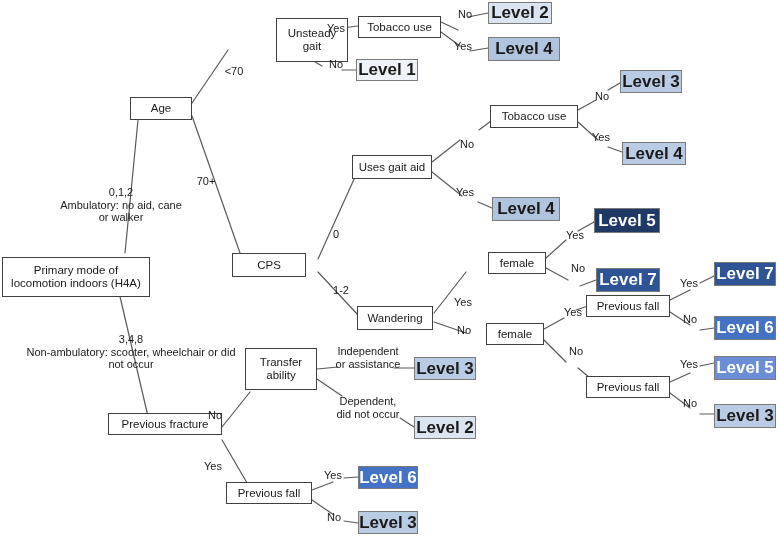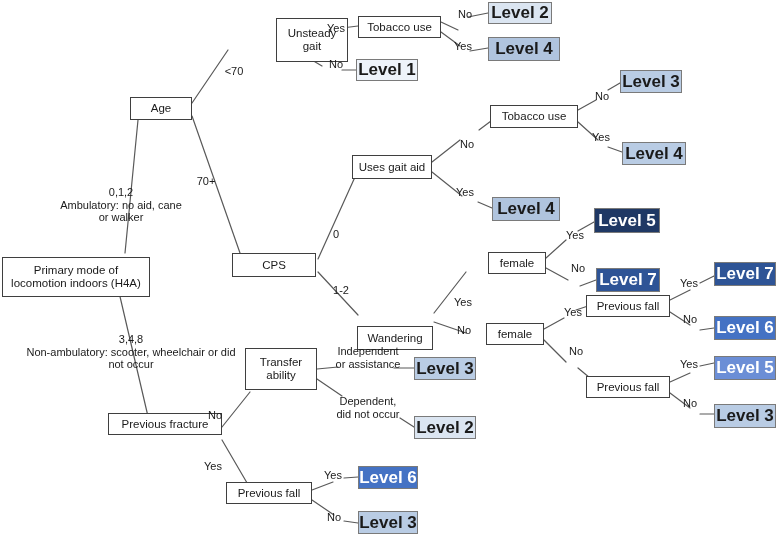--- a/index.html
+++ b/index.html
@@ -140,27 +140,27 @@
   <div class="node decision" style="left:2px;  top:257px; width:148px; height:40px;">Primary mode of
 locomotion indoors (H4A)</div>
 
   <div class="node decision" style="left:130px; top:97px;  width:62px;  height:23px;">Age</div>
 
   <div class="node decision" style="left:228px; top:18px;  width:72px;  height:44px;margin-left:48px;">Unsteady
 gait</div>
 
   <div class="node decision" style="left:358px; top:16px;  width:83px;  height:22px;">Tobacco use</div>
 
-  <div class="node decision" style="left:232px; top:253px; width:84px;  height:24px;">CPS</div>
+  <div class="node decision" style="left:232px; top:253px; width:74px;  height:24px;">CPS</div>
 
   <div class="node decision" style="left:352px; top:155px; width:80px;  height:24px;">Uses gait aid</div>
 
   <div class="node decision" style="left:490px; top:105px; width:88px;  height:23px;">Tobacco use</div>
 
-  <div class="node decision" style="left:357px; top:306px; width:76px;  height:24px;margin-top:20px;">Wandering</div>
+  <div class="node decision" style="left:357px; top:306px; width:76px;  height:24px;">Wandering</div>
 
   <div class="node decision" style="left:488px; top:252px; width:58px;  height:22px;">female</div>
 
   <div class="node decision" style="left:486px; top:323px; width:58px;  height:22px;">female</div>
 
   <div class="node decision" style="left:586px; top:295px; width:84px;  height:22px;">Previous fall</div>
 
   <div class="node decision" style="left:586px; top:376px; width:84px;  height:22px;">Previous fall</div>
 
   <div class="node decision" style="left:245px; top:348px; width:72px;  height:42px;">Transfer

